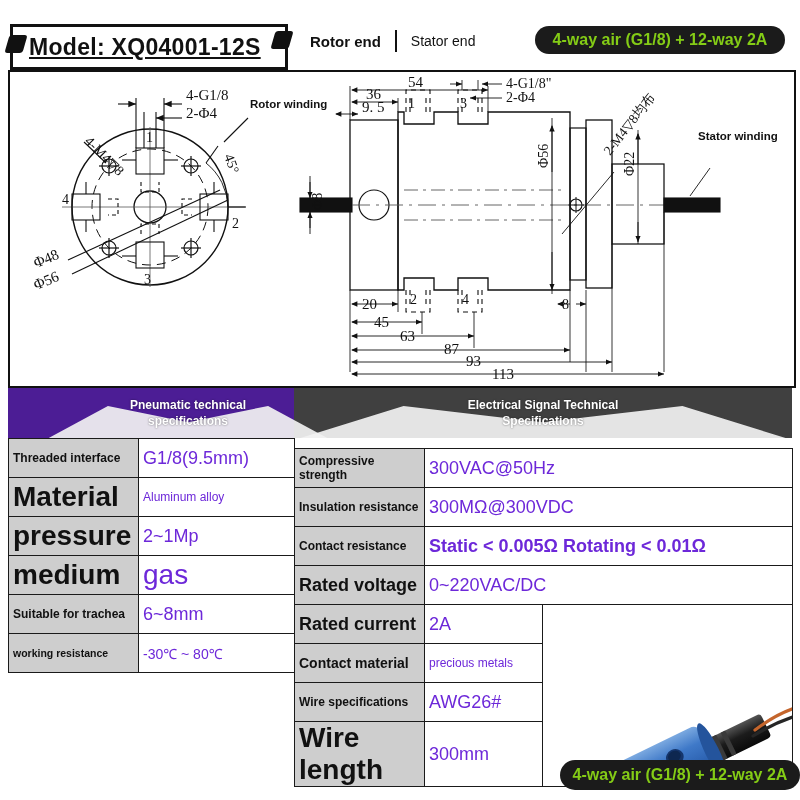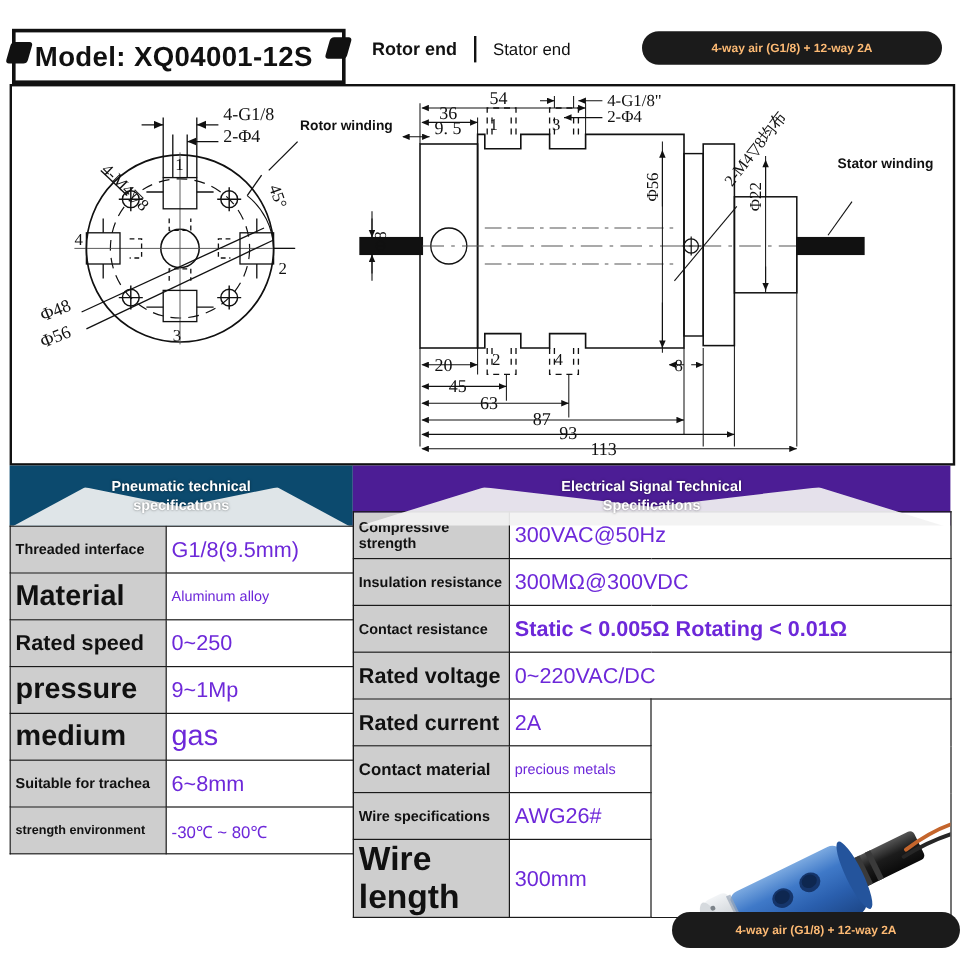--- a/index.html
+++ b/index.html
@@ -14,39 +14,39 @@
   
   .topband{position:relative;height:22px;background:#fff;}
 
   .model-box{
     position:absolute;left:10px;top:24px;width:272px;height:40px;
     border:3px solid #111;background:#fff;
     display:flex;align-items:center;
   }
   .model-text{
     font-size:23px;font-weight:bold;letter-spacing:.3px;padding-left:16px;
-    font-family:"Liberation Sans",sans-serif;white-space:nowrap;
+    font-family:"Liberation Sans",sans-serif;white-space:nowrap;text-decoration:underline;
   }
   .model-tab{
     position:absolute;width:18px;height:18px;background:#111;border-radius:3px;
   }
   .model-tab.l{left:-6px;top:8px;transform:skewX(-16deg);}
   .model-tab.r{right:-6px;top:4px;transform:skewX(-16deg);}
 
   .end-labels{
     position:absolute;left:310px;top:30px;display:flex;align-items:center;gap:0;
   }
   .end-labels .rotor{font-size:15px;font-weight:bold;padding-right:14px;}
   .end-labels .divider{width:2px;height:22px;background:#111;}
   .end-labels .stator{font-size:14px;padding-left:14px;}
 
   .pill{
     position:absolute;display:flex;align-items:center;justify-content:center;
-    background:#1b1b1b;color:#fdba74;border-radius:22px;
-    font-size:10px;font-weight:bold;white-space:nowrap;
+    background:#1b1b1b;color:#84cc16;border-radius:22px;
+    font-size:16px;font-weight:bold;white-space:nowrap;
   }
   .pill-top{left:535px;top:26px;width:250px;height:28px;}
   .pill-bottom{left:560px;top:760px;width:240px;height:30px;}
 
   
   .drawing{
     position:absolute;left:8px;top:70px;width:784px;height:314px;
     border:2px solid #111;background:#fff;overflow:hidden;
   }
   .drawing svg{display:block;}
@@ -80,28 +80,28 @@
   }
   table.spec td{
     border:1px solid #1a1a1a;
     vertical-align:middle;text-align:left;
     padding:0 4px;overflow:hidden;
   }
   td.lab{background:#cecece;font-weight:bold;color:#111;}
   td.val{background:#fff;color:#6d28d9;}
 
   .t-left{left:0;top:50px;width:286px;}
-  .t-right{left:286px;top:38px;width:498px;border-radius:17px;}
+  .t-right{left:286px;top:60px;width:498px;border-radius:17px;}
 
   .f-xs{font-size:10.5px;}
   .f-s{font-size:12px;}
   .f-m{font-size:14px;}
   .f-l{font-size:18px;}
   .f-xl{font-size:28px;}
-  .f-xxl{font-size:24px;}
+  .f-xxl{font-size:28px;}
 
   
   .photo-cell{background:#fff;padding:0;position:relative;}
   .photo-wrap{position:relative;width:100%;height:100%;}
   .photo-wrap svg{position:absolute;left:0;top:0;}
 </style>
 </head>
 <body>
 
 <div class="sheet">
@@ -337,31 +337,31 @@
         <text x="390" y="269" font-size="15">63</text>
         <text x="434" y="282" font-size="15">87</text>
         <text x="456" y="294" font-size="15">93</text>
         <text x="482" y="307" font-size="15">113</text>
       </g>
     </svg>
   </div>
 
   <div class="tables">
 
-    <div class="hdr hdr-left" style="background:#0c4a6e;">
+    <div class="hdr hdr-left" style="background:#4c1d95;padding-left:37px;">
       <div class="hdr-inner">
         <div class="chev"></div>
         <div class="hdr-label">
           <span>Pneumatic technical</span><br>
           <span>specifications</span>
         </div>
       </div>
     </div>
 
-    <div class="hdr hdr-right" style="background:#4c1d95;">
+    <div class="hdr hdr-right" style="background:#404040;">
       <div class="hdr-inner">
         <div class="chev"></div>
         <div class="hdr-label">
           <span>Electrical Signal Technical</span><br>
           <span>Specifications</span>
         </div>
       </div>
     </div>
 
     <table class="spec t-left">
@@ -372,37 +372,33 @@
       <tbody>
         <tr>
           <td class="lab f-s" style="height:38px">Threaded interface</td>
           <td class="val f-l">G1/8(9.5mm)</td>
         </tr>
         <tr>
           <td class="lab f-xxl" style="height:38px">Material</td>
           <td class="val f-s">Aluminum alloy</td>
         </tr>
         <tr>
-          <td class="lab f-l" style="height:38px">Rated speed</td>
-          <td class="val f-l">0~250</td>
-        </tr>
-        <tr>
           <td class="lab f-xxl" style="height:38px">pressure</td>
-          <td class="val f-l">9~1Mp</td>
+          <td class="val f-l">2~1Mp</td>
         </tr>
         <tr>
           <td class="lab f-xxl" style="height:38px">medium</td>
           <td class="val f-xxl">gas</td>
         </tr>
         <tr>
           <td class="lab f-s" style="height:38px">Suitable for trachea</td>
           <td class="val f-l">6~8mm</td>
         </tr>
         <tr>
-          <td class="lab f-xs" style="height:38px">strength environment</td>
+          <td class="lab f-xs" style="height:38px">working resistance</td>
           <td class="val f-m">-30℃ ~ 80℃</td>
         </tr>
       </tbody>
     </table>
 
     <table class="spec t-right">
       <colgroup>
           <col style="width:130px">
           <col style="width:118px">
           <col style="width:250px">

